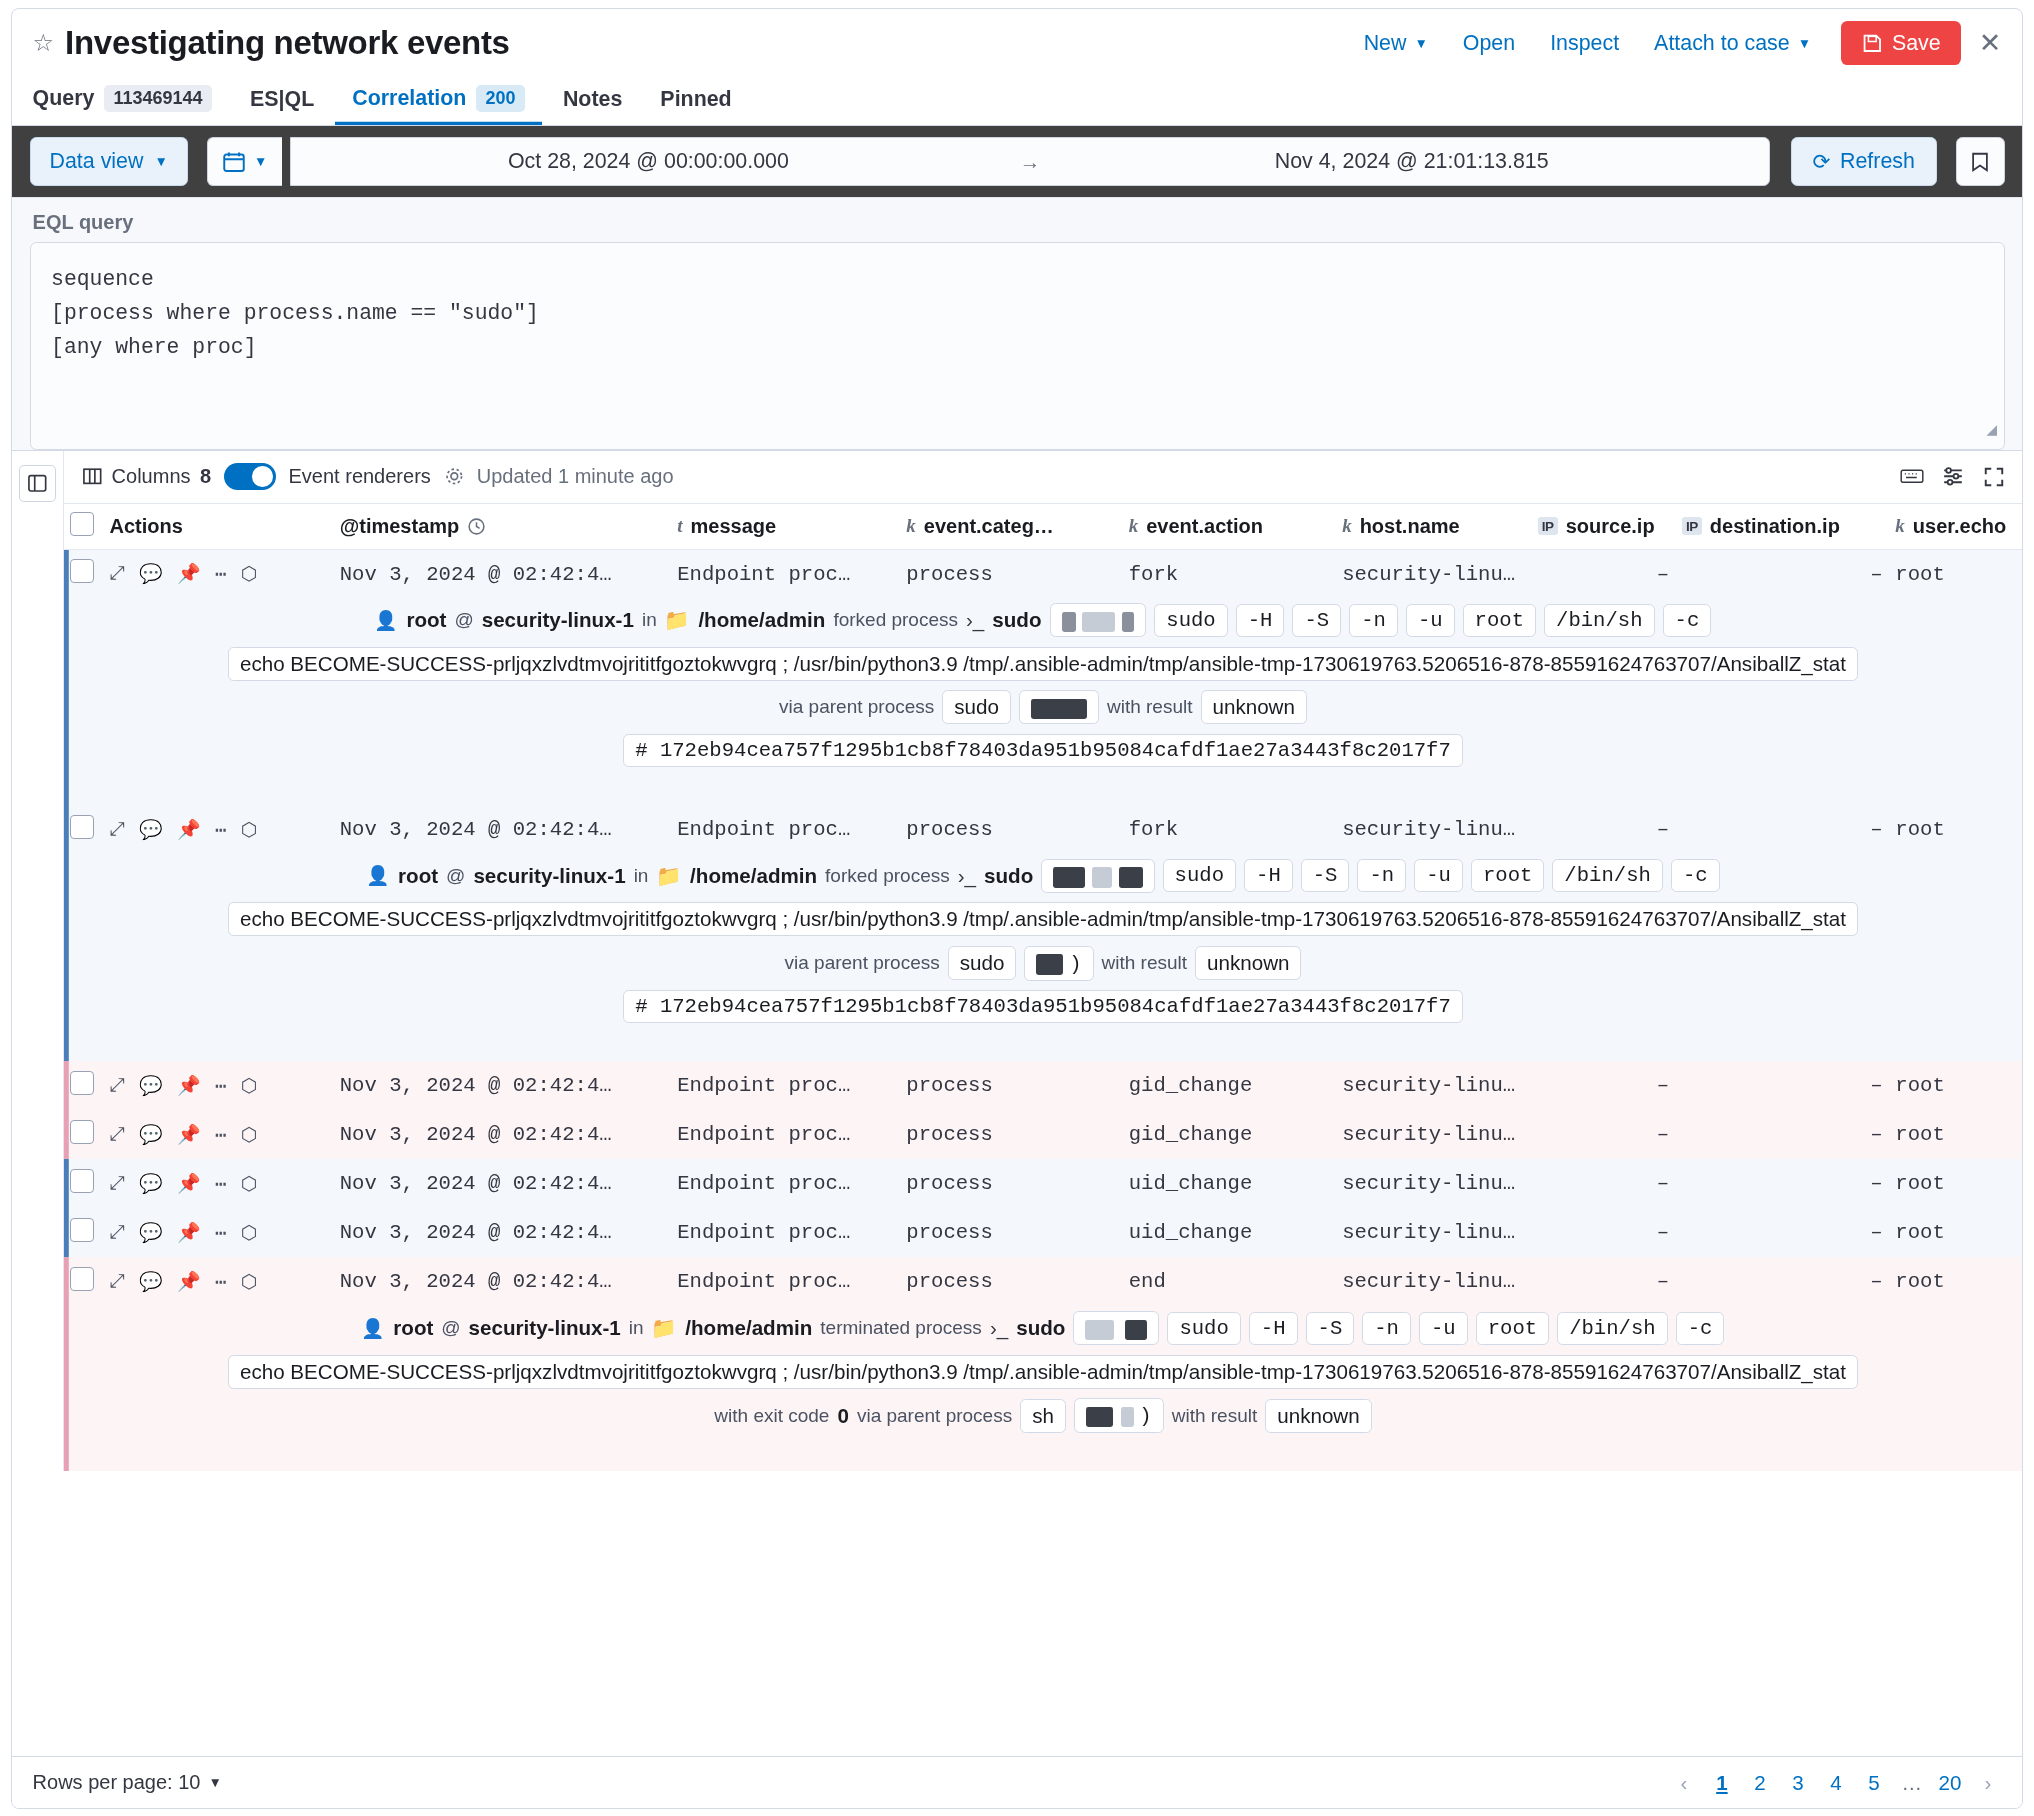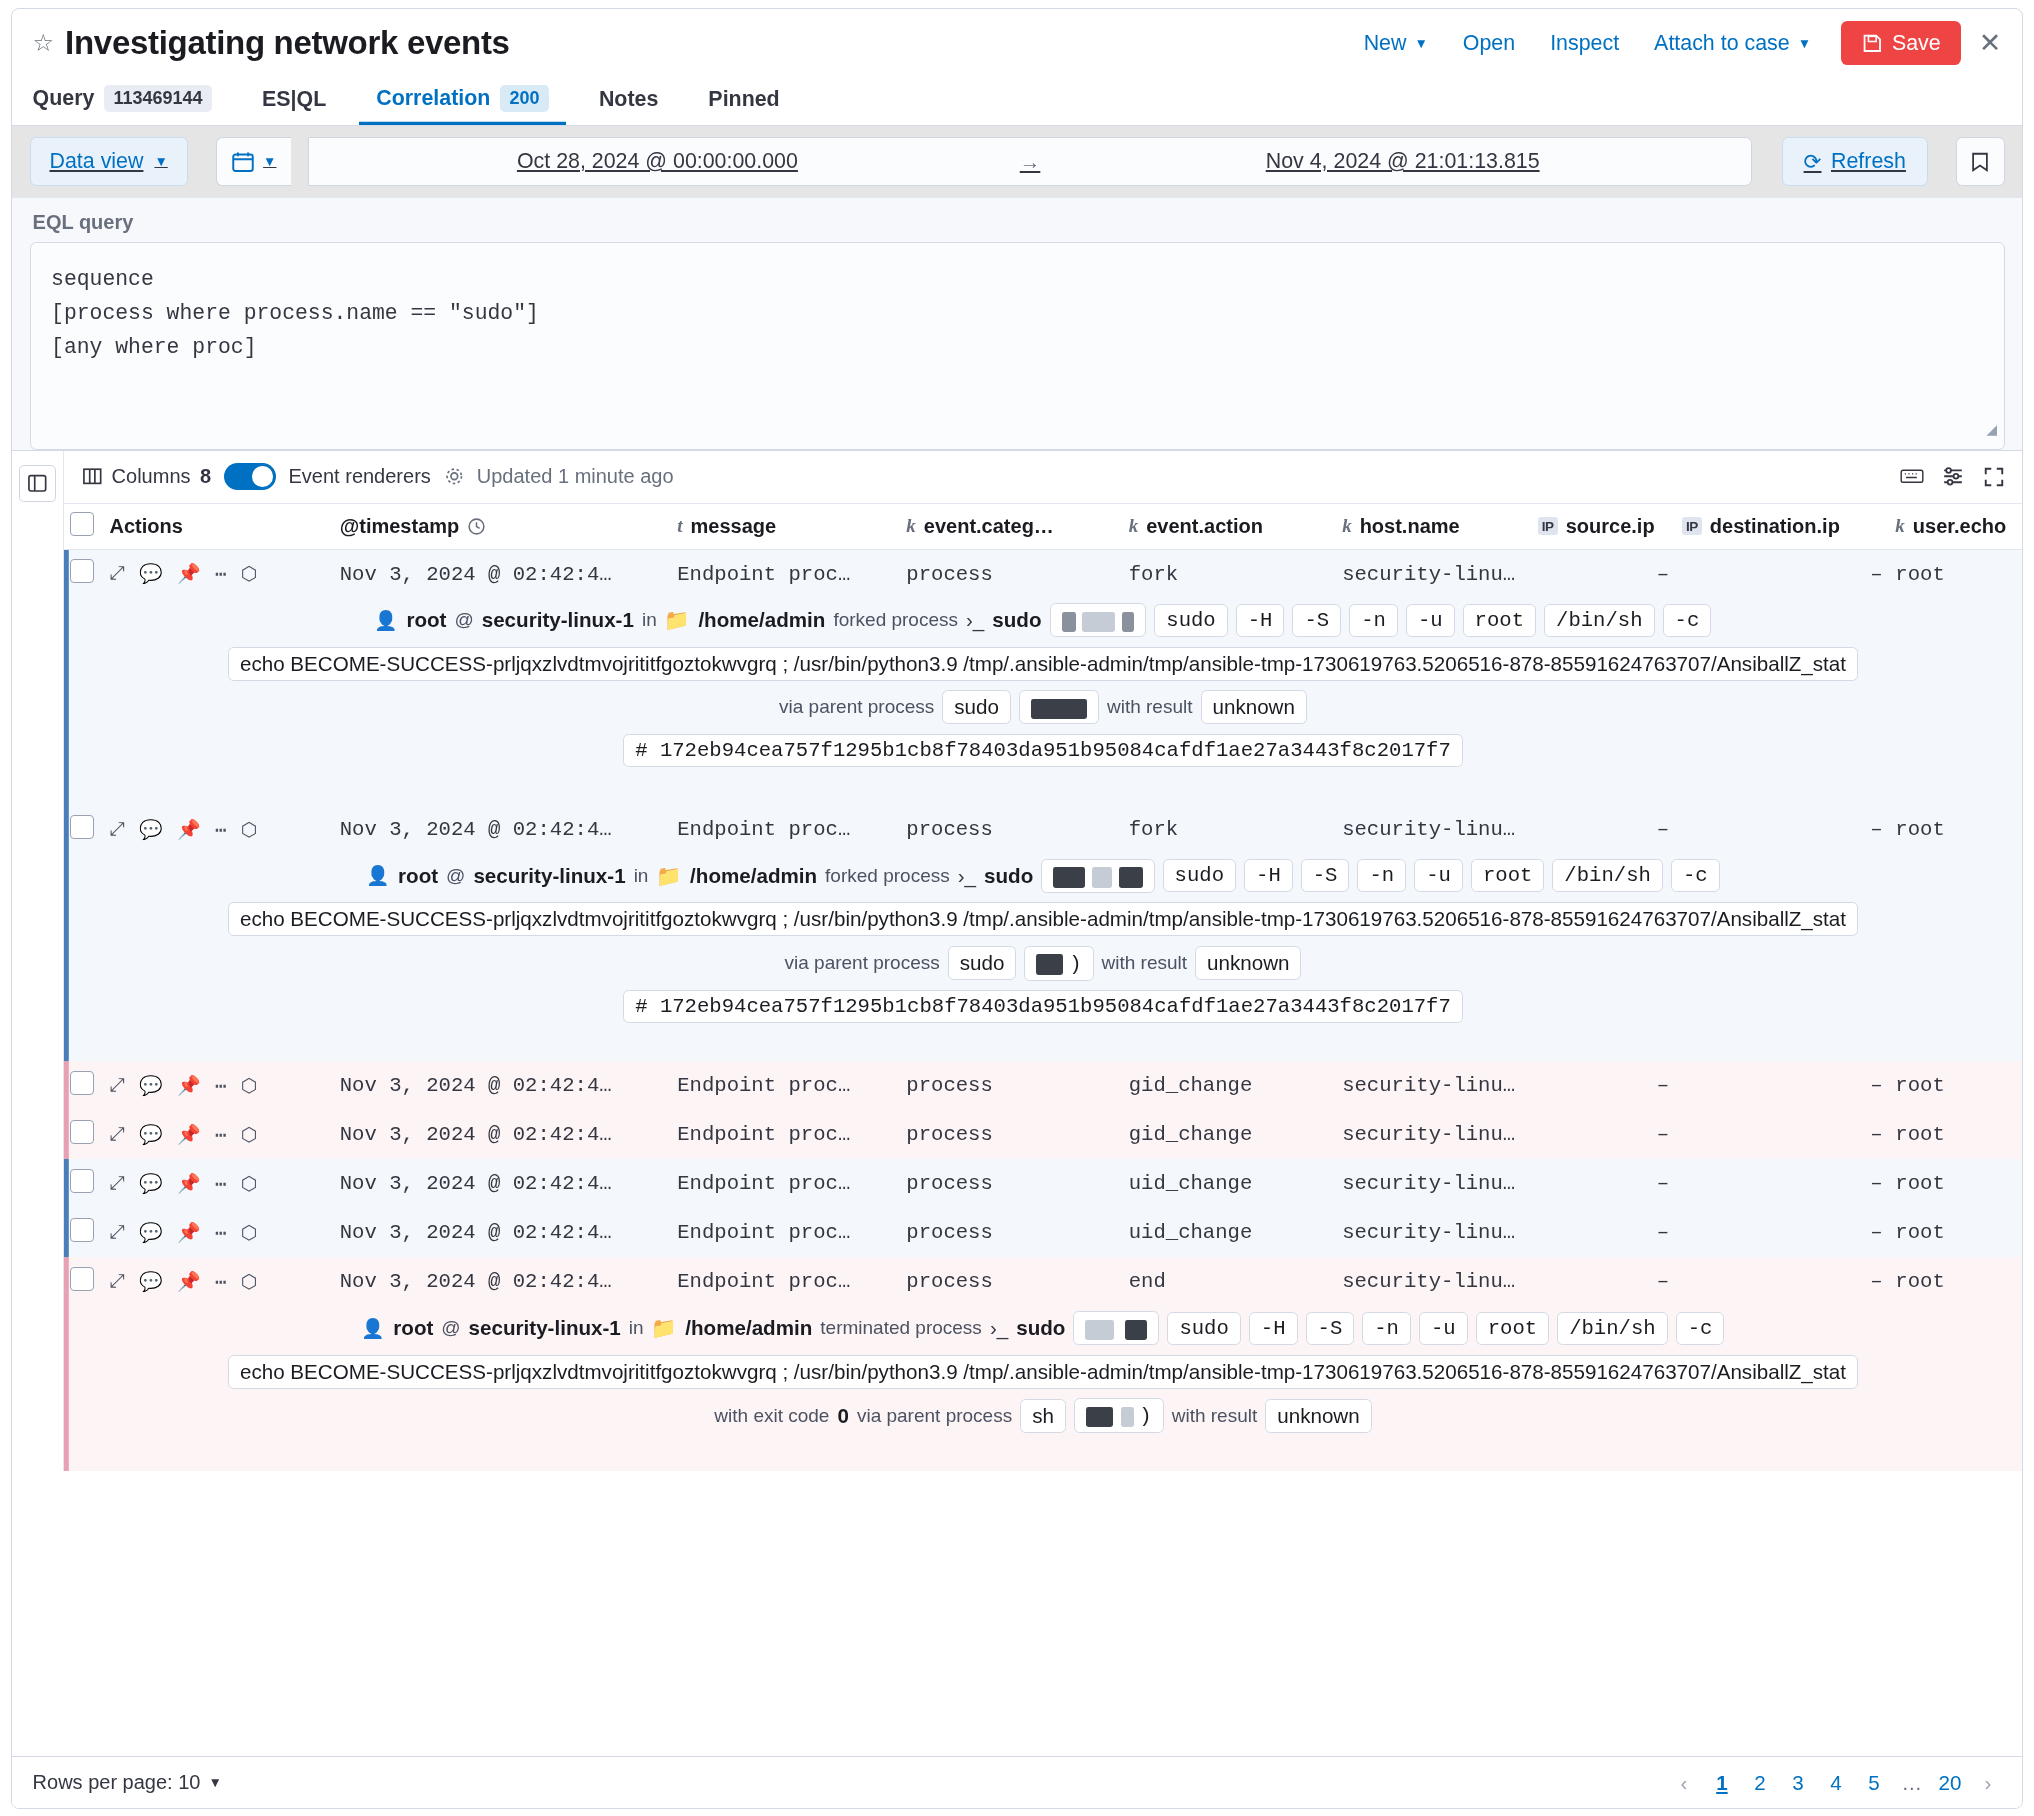--- a/index.html
+++ b/index.html
@@ -37,40 +37,40 @@
   .caret { font-size: 13.5px; }
   .save-btn {
     background: #ef4444; color: #fff; border-radius: 6.4px;
     height: 44px; display: flex; align-items: center; gap: 9.5px;
     padding: 0 20.6px; font-size: 21.4px; margin-left: 12.7px; cursor: pointer;
   }
   .close-x { font-size: 27px; color: #69707d; margin-left: 17.5px; cursor: pointer; }
 
   
   .tabs {
-    display: flex; align-items: flex-end; gap: 15px;
+    display: flex; align-items: flex-end; gap: 3px;
     height: 49px; padding: 0 20.6px; border-bottom: 1.6px solid #d3dae6;
   }
   .tab {
     display: flex; align-items: center; gap: 9.5px;
     font-size: 21.4px; color: #343741; font-weight: bold;
     padding: 0 17.5px 12.7px 17.5px; cursor: pointer;
   }
   .tab.first { padding-left: 0; }
   .tab.active { color: #0071c2; box-shadow: inset 0 -3.2px 0 #0071c2; margin-top: 16px; }
   .badge {
     background: #e9edf3; color: #343741; border-radius: 4.8px;
     font-size: 18px; font-weight: bold; padding: 3.2px 9.5px;
   }
   .badge.blue { background: #d9eaf7; color: #0071c2; }
 
   
   .querybar {
-    display: flex; align-items: center; gap: 17px;
-    padding: 11px 17.5px; background: #e5e5e5; text-decoration: underline;
+    display: flex; align-items: center; gap: 8px;
+    padding: 11px 17.5px; background: #404040;
   }
   .dv-btn {
     display: flex; align-items: center; gap: 11px;
     background: #e9f2fb; color: #0071c2; border-radius: 6.4px;
     height: 49px; padding: 0 19px; font-size: 21.4px; cursor: pointer;
     border: 0.8px solid #c9dcef;
   }
   .cal-btn {
     display: flex; align-items: center; gap: 8px;
     border: 0.8px solid #cfd5e0; border-right: none;

